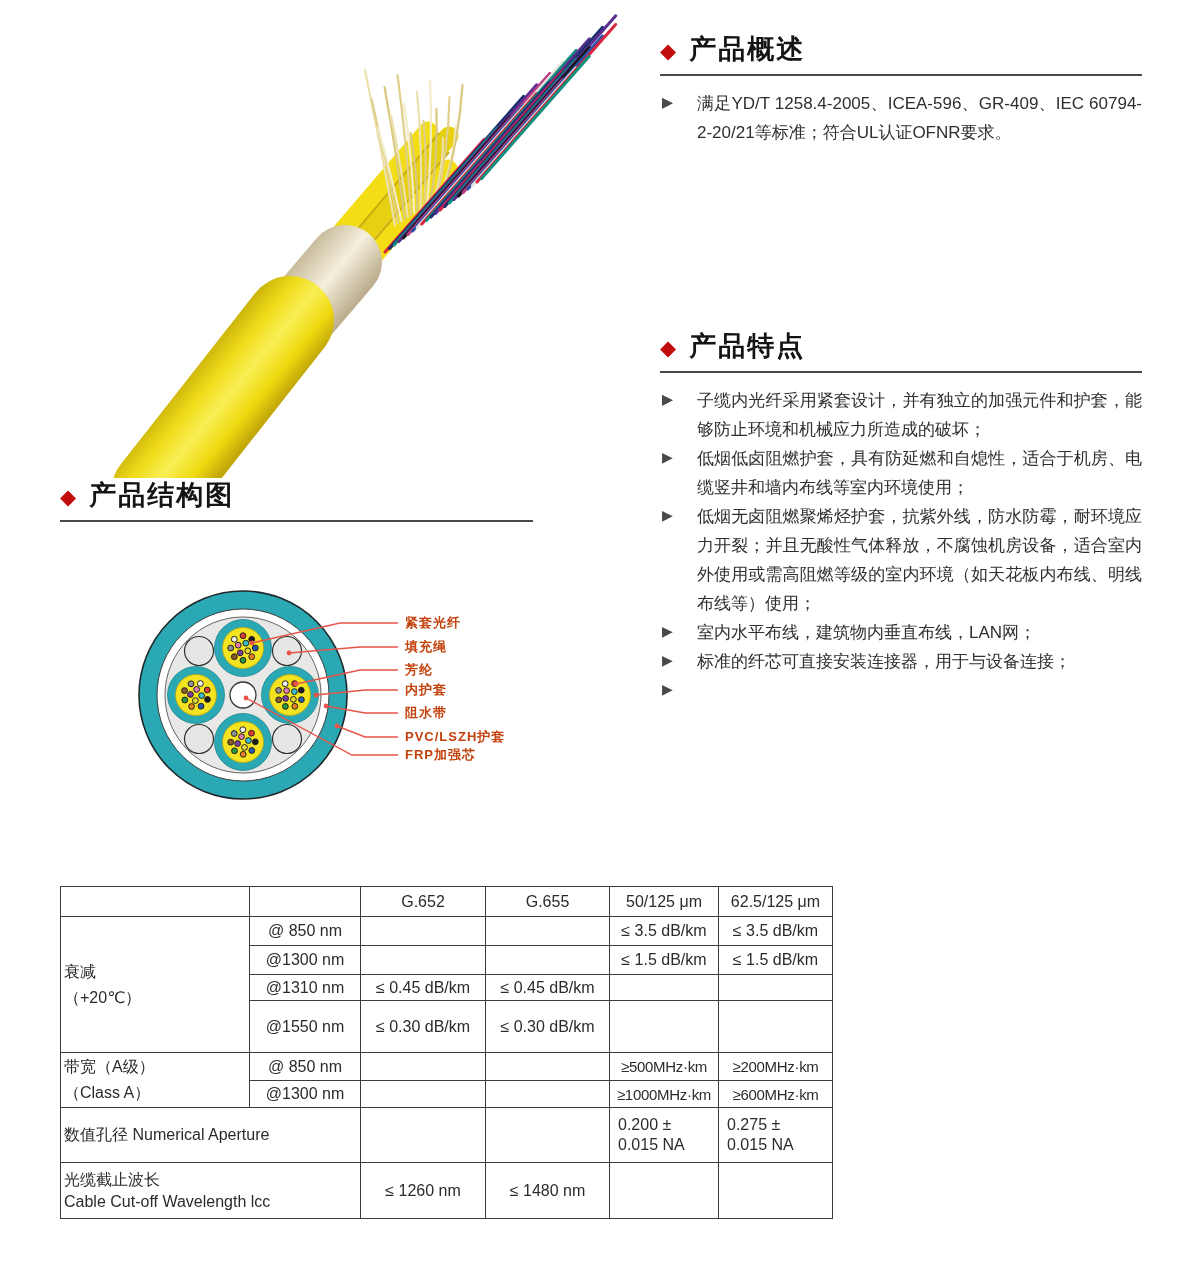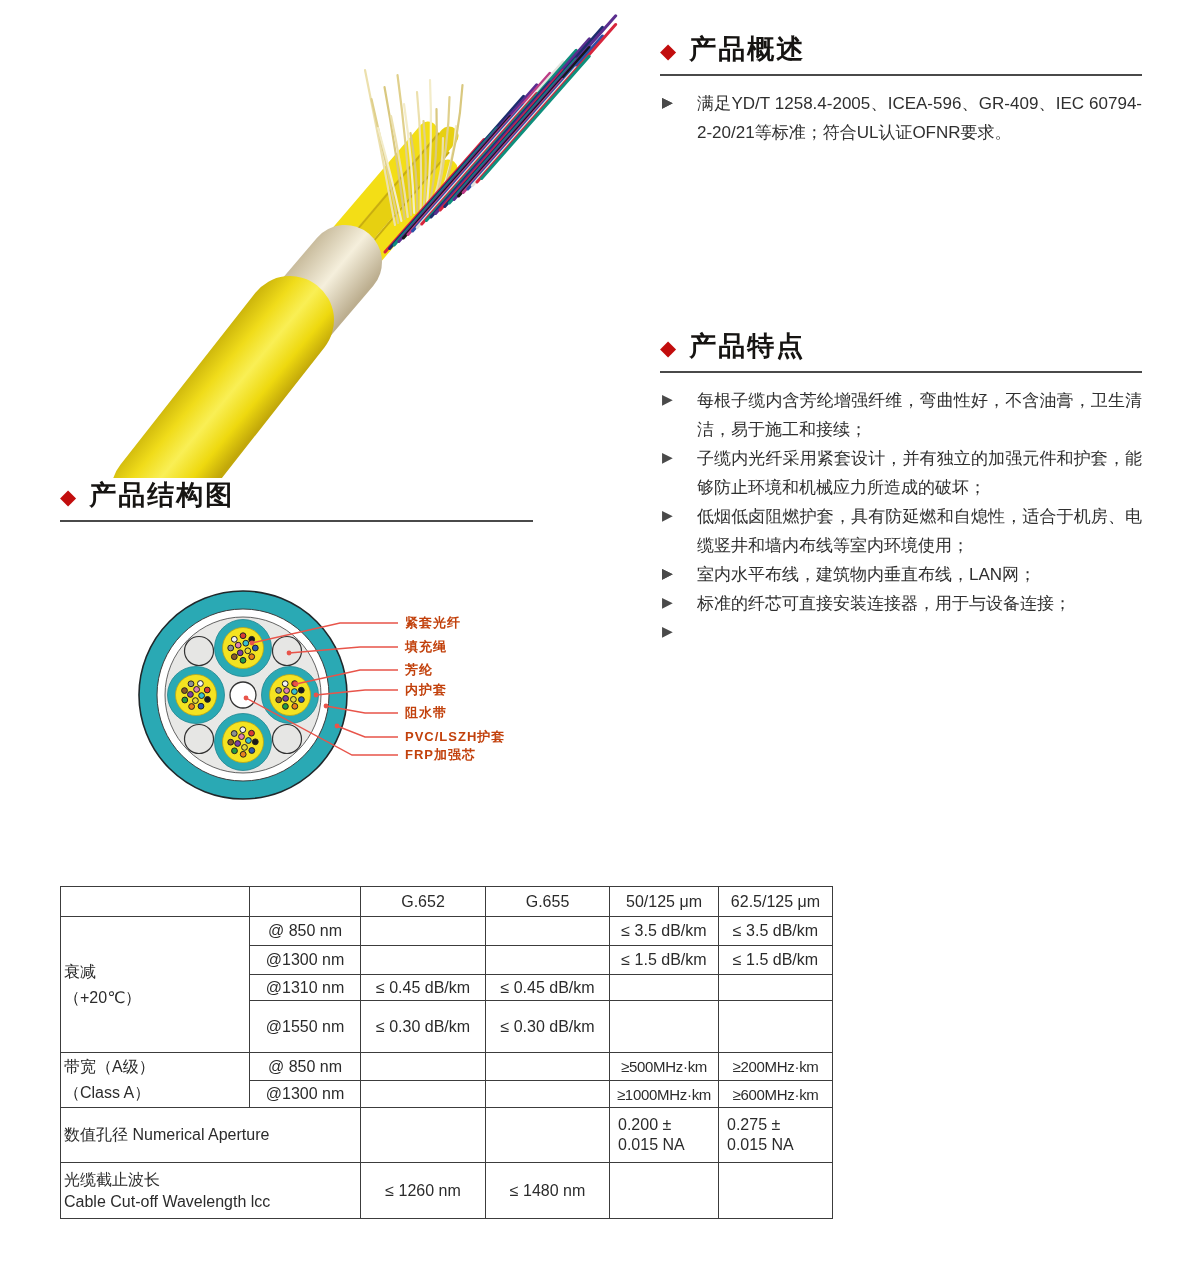--- a/index.html
+++ b/index.html
@@ -119,24 +119,24 @@
       </li>
     </ul>
   </div>
 
   <div class="sec" style="left:660px;top:330px;width:482px;">
     <div class="sec-head">
       <span class="diamond">◆</span>
       <h2 class="sec-title">产品特点</h2>
     </div>
     <ul class="blist">
-      <li><span class="tri">▶</span><span>每根子缆内含芳纶增强纤维，弯曲性好，不含油膏，卫生清洁，易于施工和接续；</span></li>
+      <li><span class="tri">▶</span></li>
       <li><span class="tri">▶</span><span>子缆内光纤采用紧套设计，并有独立的加强元件和护套，能够防止环境和机械应力所造成的破坏；</span></li>
       <li><span class="tri">▶</span><span>低烟低卤阻燃护套，具有防延燃和自熄性，适合于机房、电缆竖井和墙内布线等室内环境使用；</span></li>
-      <li><span class="tri">▶</span></li>
+      <li><span class="tri">▶</span><span>低烟无卤阻燃聚烯烃护套，抗紫外线，防水防霉，耐环境应力开裂；并且无酸性气体释放，不腐蚀机房设备，适合室内外使用或需高阻燃等级的室内环境（如天花板内布线、明线布线等）使用；</span></li>
       <li><span class="tri">▶</span><span>室内水平布线，建筑物内垂直布线，LAN网；</span></li>
       <li><span class="tri">▶</span><span>标准的纤芯可直接安装连接器，用于与设备连接；</span></li>
       <li><span class="tri">▶</span></li>
     </ul>
   </div>
 
   <div class="sec" style="left:60px;top:479px;width:473px;">
     <div class="sec-head">
       <span class="diamond">◆</span>
       <h2 class="sec-title">产品结构图</h2>

